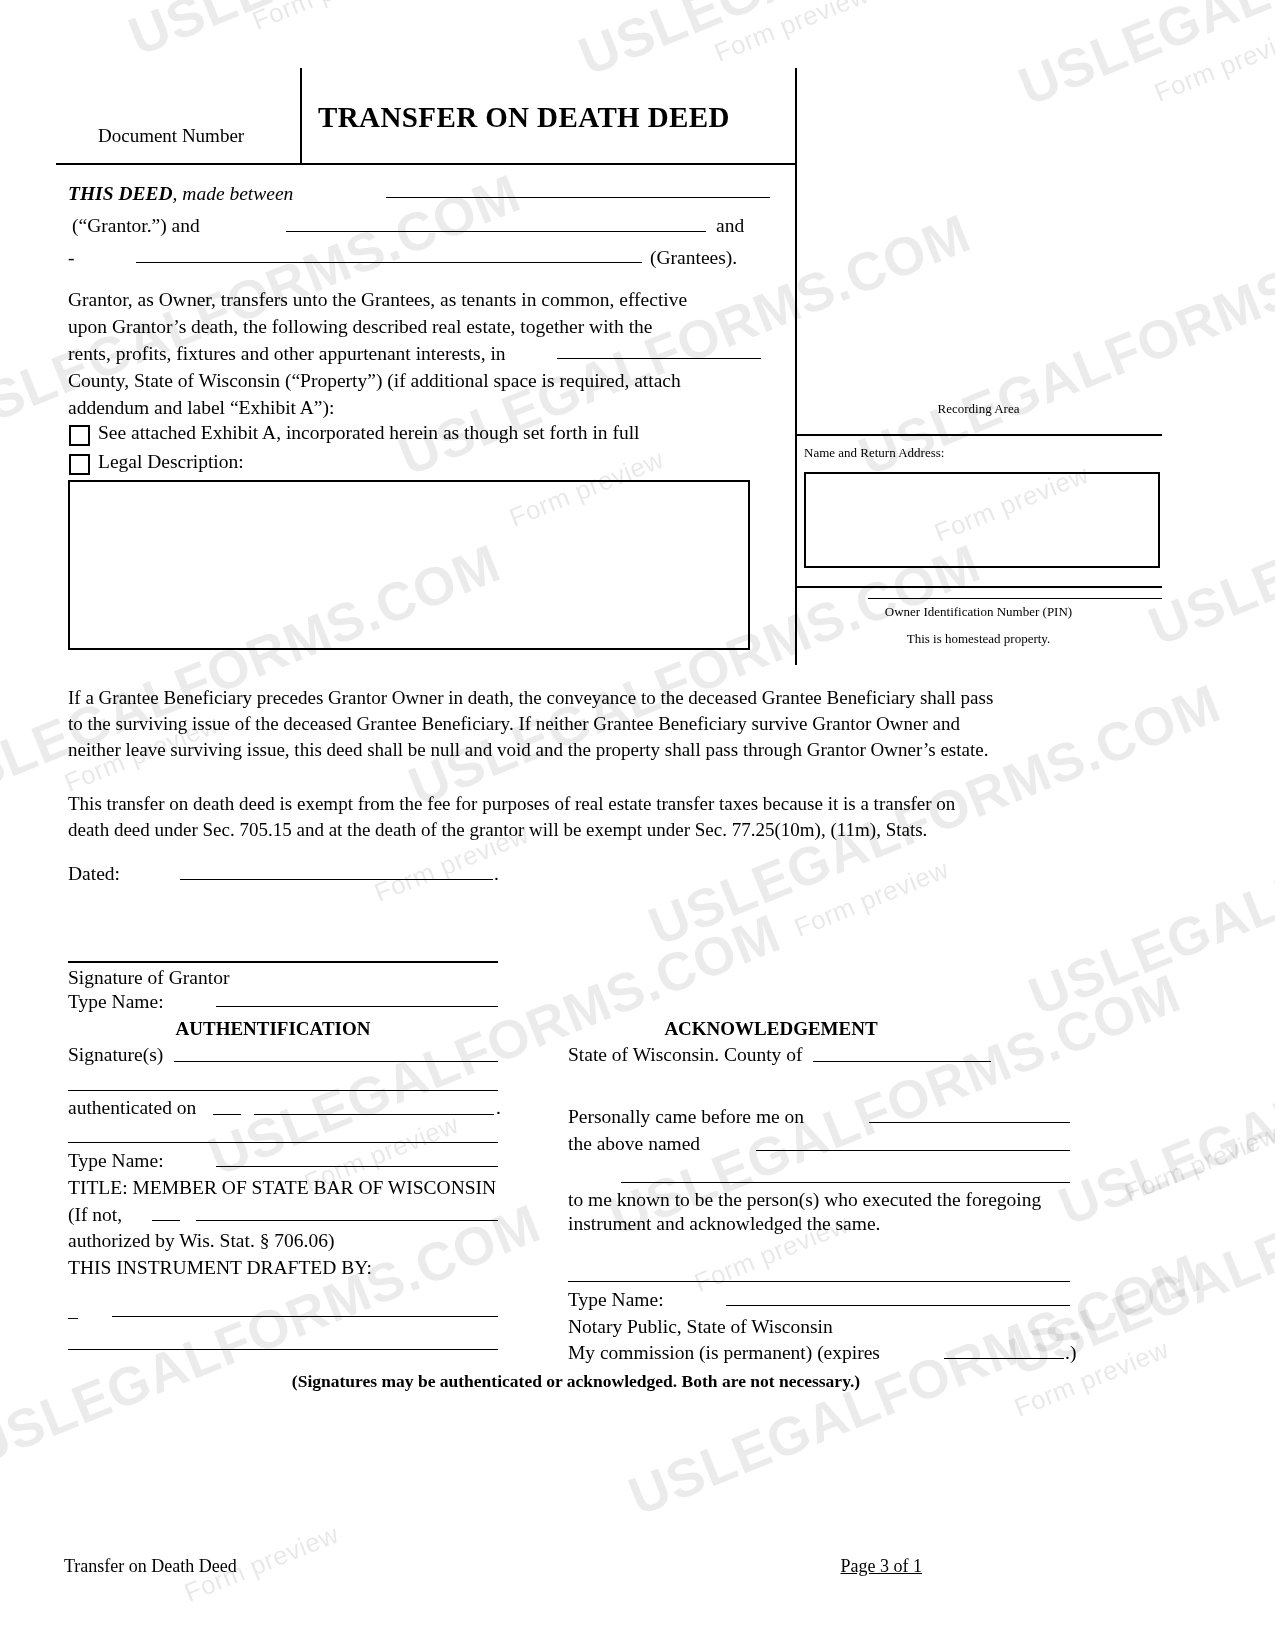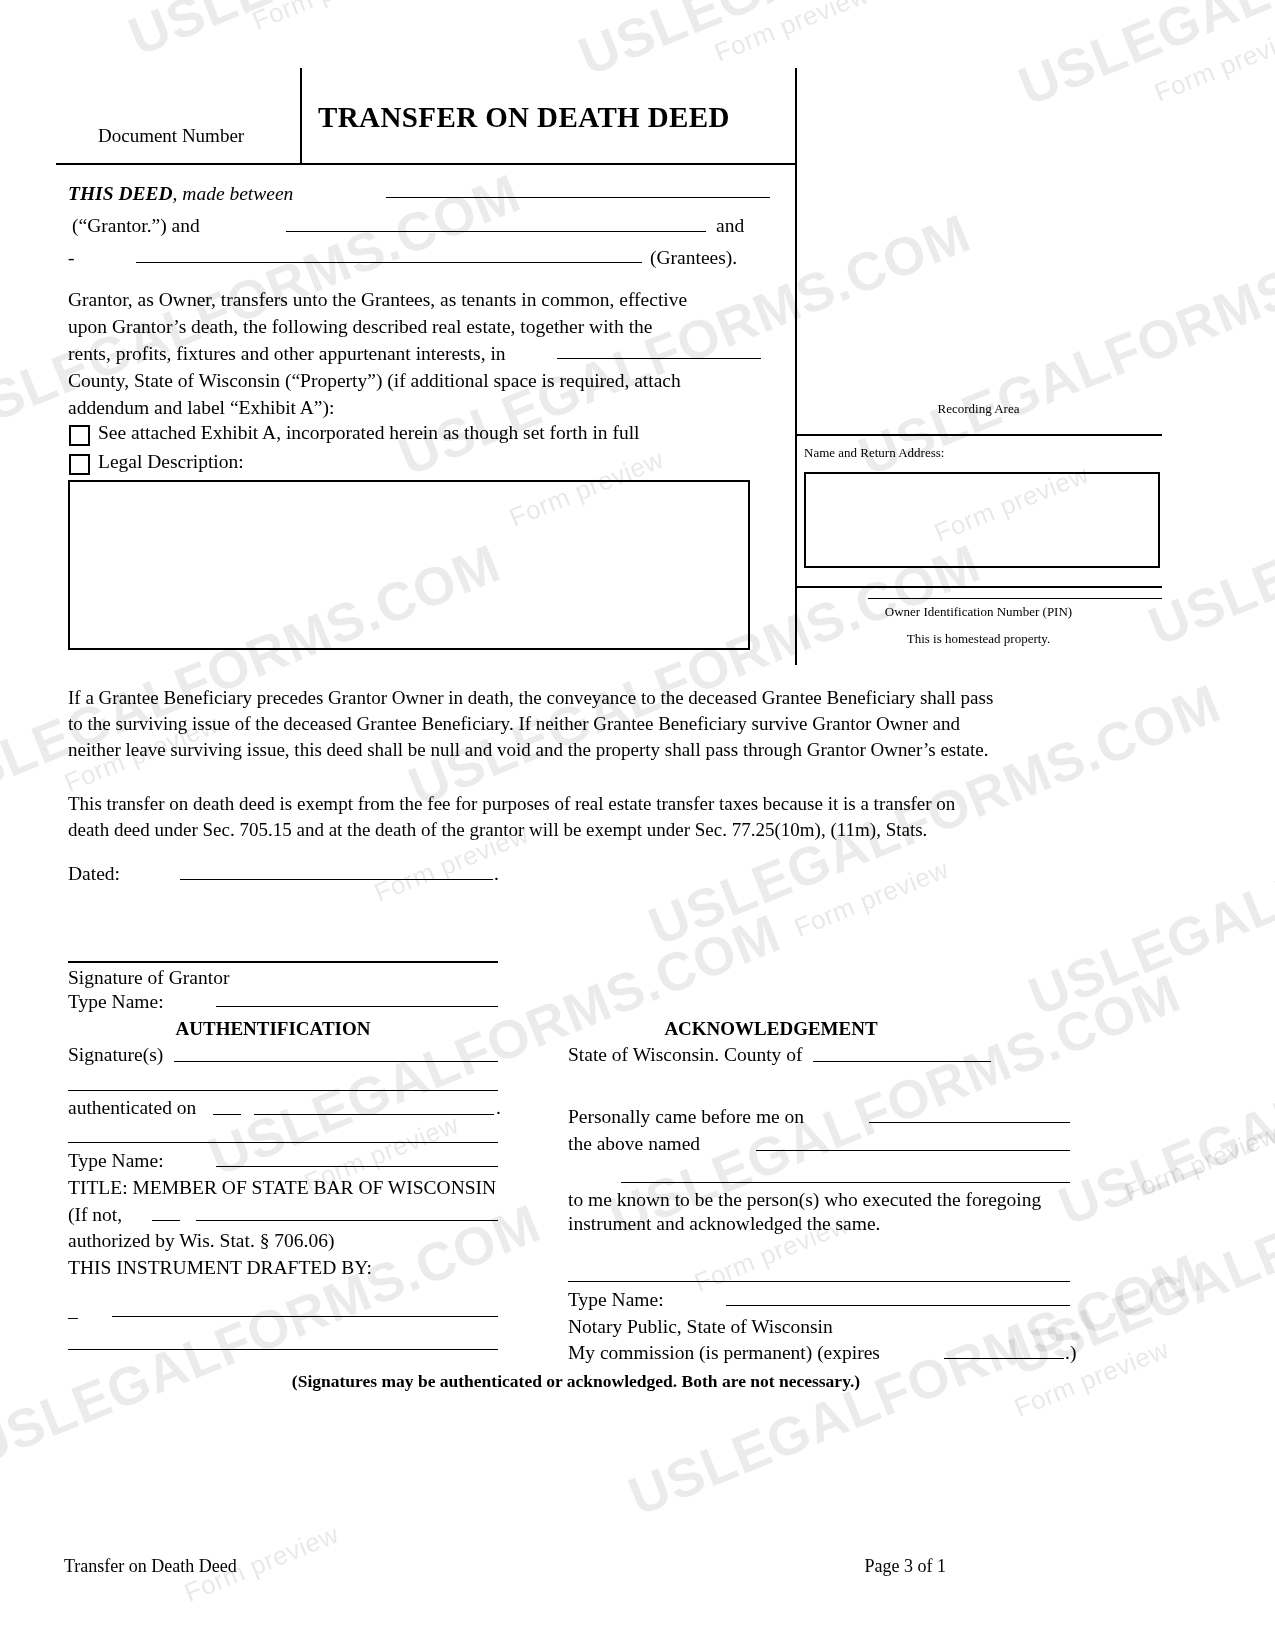--- a/index.html
+++ b/index.html
@@ -144,21 +144,21 @@
   
   .footer {
     position: absolute;
     left: 56px;
     top: 1556px;
     width: 1106px;
     font-size: 18px;
     z-index: 3;
   }
   .footer .left { position: absolute; left: 8px; top: 0; }
-  .footer .right { position: absolute; right: 216px; top: 0; }
+  .footer .right { position: absolute; right: 240px; top: 0; text-decoration: underline; }
 
   .center { text-align: center; }
 </style>
 </head>
 <body>
 
 <div id="page">
 
   <div class="wm-layer">
     <div class="wm" style="left:120px;  top:10px;   font-size:54px; transform:rotate(-22deg);">USLEGALFORMS.COM</div>

